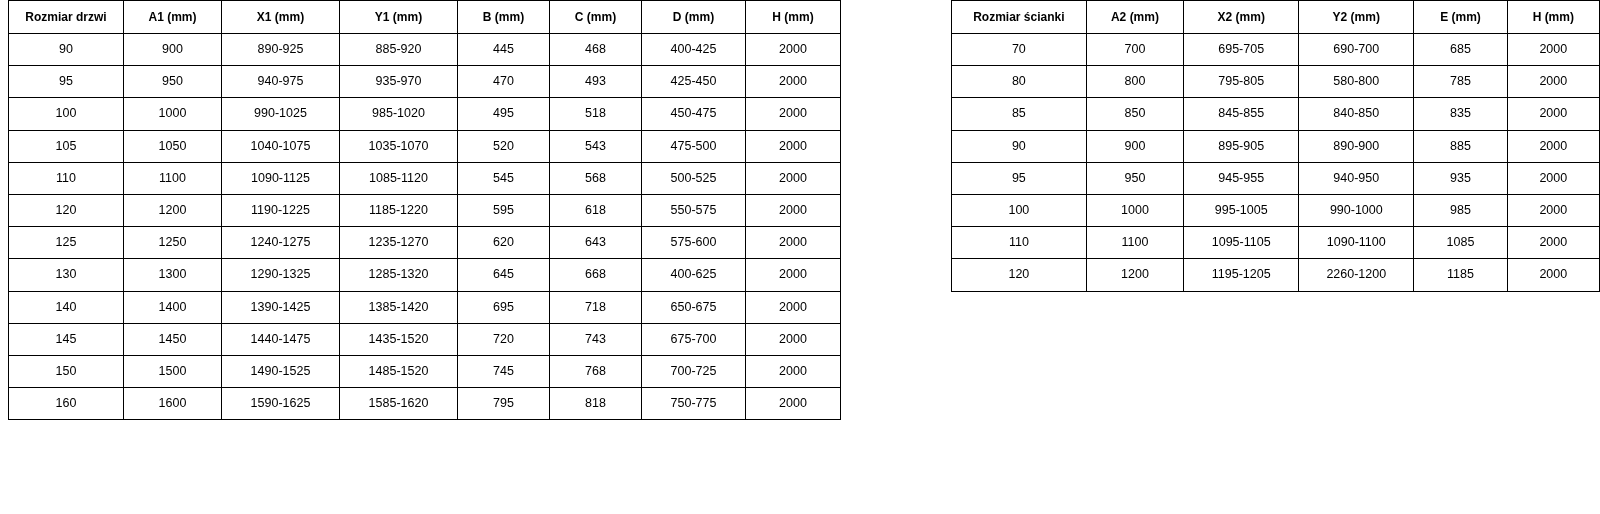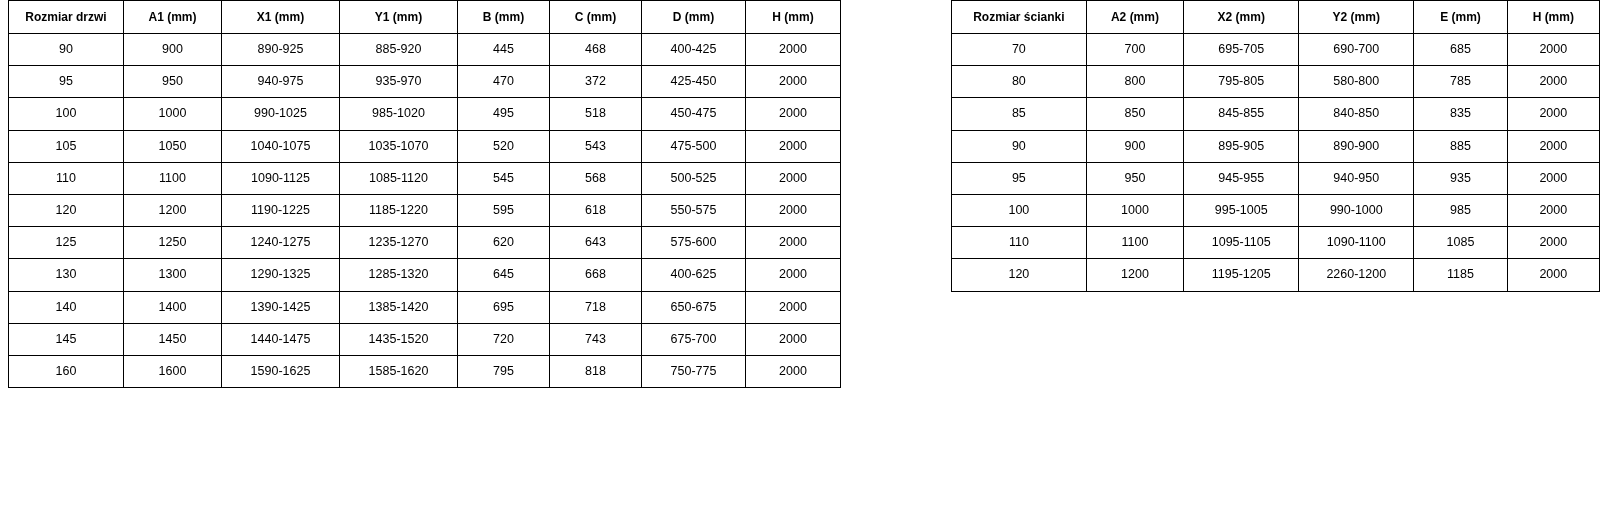--- a/index.html
+++ b/index.html
@@ -108,21 +108,21 @@
           <td>468</td>
           <td>400-425</td>
           <td>2000</td>
         </tr>
         <tr>
           <td>95</td>
           <td>950</td>
           <td>940-975</td>
           <td>935-970</td>
           <td>470</td>
-          <td>372</td>
+          <td>493</td>
           <td>425-450</td>
           <td>2000</td>
         </tr>
         <tr>
           <td>100</td>
           <td>1000</td>
           <td>990-1025</td>
           <td>985-1020</td>
           <td>495</td>
           <td>518</td>
@@ -190,20 +190,30 @@
           <td>2000</td>
         </tr>
         <tr>
           <td>145</td>
           <td>1450</td>
           <td>1440-1475</td>
           <td>1435-1520</td>
           <td>720</td>
           <td>743</td>
           <td>675-700</td>
+          <td>2000</td>
+        </tr>
+        <tr>
+          <td>150</td>
+          <td>1500</td>
+          <td>1490-1525</td>
+          <td>1485-1520</td>
+          <td>745</td>
+          <td>768</td>
+          <td>700-725</td>
           <td>2000</td>
         </tr>
         <tr>
           <td>160</td>
           <td>1600</td>
           <td>1590-1625</td>
           <td>1585-1620</td>
           <td>795</td>
           <td>818</td>
           <td>750-775</td>

